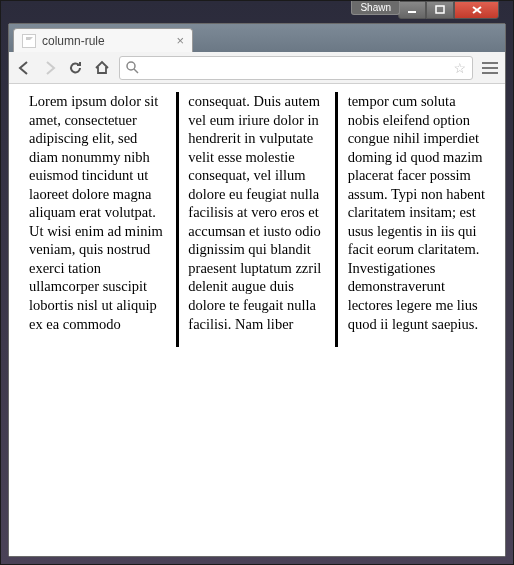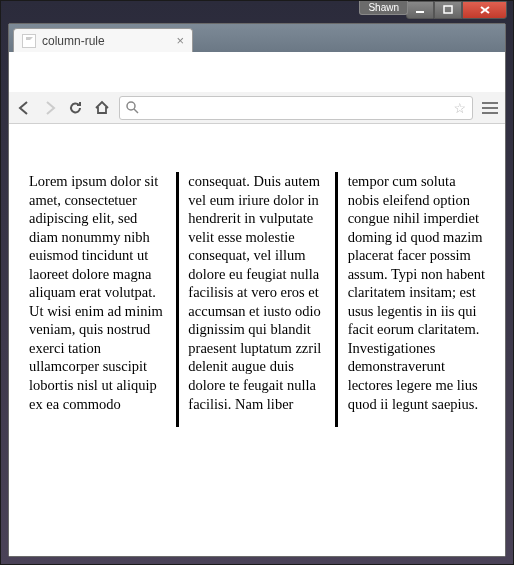--- a/index.html
+++ b/index.html
@@ -1,29 +1,29 @@
 <!DOCTYPE html>
 <html><head>
 <meta charset="utf-8">
 <style>
   * { box-sizing: border-box; margin: 0; padding: 0; }
   html, body { width: 514px; height: 565px; overflow: hidden; font-family: Arial, sans-serif; }
   body { background: #3a3a4a; }
 
   .window { width: 514px; height: 565px; position: relative; background: linear-gradient(#2b2b3b, #4a4257); border: 1px solid #1a1a1a; }
 
-  .titlebar { position: absolute; top: 0; left: 0; right: 0; height: 22px; display: flex; justify-content: flex-end; align-items: flex-start; padding-right: 6px; }
+  .titlebar { position: absolute; top: 0; left: 0; right: 8px; height: 22px; display: flex; justify-content: flex-end; align-items: flex-start; padding-right: 6px; }
   .userbadge { position: absolute; right: 105px; top: 0; background: #6b6b6b; color: #fff; font-size: 10px; padding: 1px 8px; border-radius: 0 0 3px 3px; border: 1px solid #888; border-top: none; }
   .winbtns { display: flex; gap: 0; margin-top: 0; }
   .winbtn { width: 28px; height: 18px; border: 1px solid #555; background: linear-gradient(#888,#666); display: flex; align-items: center; justify-content: center; font-size: 10px; color: #fff; }
   .winbtn.min { border-radius: 0 0 0 3px; }
   .winbtn.close { background: linear-gradient(#e06050,#c33b2c); border-radius: 0 0 3px 0; width: 45px; }
   .winbtn svg { display:block; }
 
-  .chrome { position: absolute; top: 22px; left: 7px; right: 7px; bottom: 7px; background: #fff; border: 1px solid #6a6a6a; border-radius: 2px; display: flex; flex-direction: column; gap: 40px; }
+  .chrome { position: absolute; top: 22px; left: 7px; right: 7px; bottom: 7px; background: #fff; border: 1px solid #6a6a6a; border-radius: 2px; display: flex; flex-direction: column; }
 
   .tabstrip { height: 28px; background: linear-gradient(#7d8a97,#6b7885); position: relative; }
   .tab { position: absolute; left: 4px; bottom: 0; width: 180px; height: 24px; background: #f7f7f7; border: 1px solid #9a9a9a; border-bottom: none; border-radius: 4px 4px 0 0; display: flex; align-items: center; padding: 0 8px; font-size: 12px; color: #444; }
   .tab-favicon { width: 14px; height: 14px; border: 1px solid #ccc; margin-right: 6px; background: #fff; position: relative; }
   .tab-favicon::after { content:""; position:absolute; top:2px; right:2px; width:4px; height:4px; border-top:3px solid #ccc; border-right:3px solid transparent; }
   .tab-title { flex: 1; overflow: hidden; white-space: nowrap; }
   .tab-close { color: #888; font-size: 13px; cursor: pointer; }
 
   .toolbar { height: 32px; background: #f3f3f3; border-bottom: 1px solid #d0d0d0; display: flex; align-items: center; padding: 0 6px; gap: 8px; }
   .navbtn { width: 18px; height: 18px; display: flex; align-items: center; justify-content: center; color: #555; }

